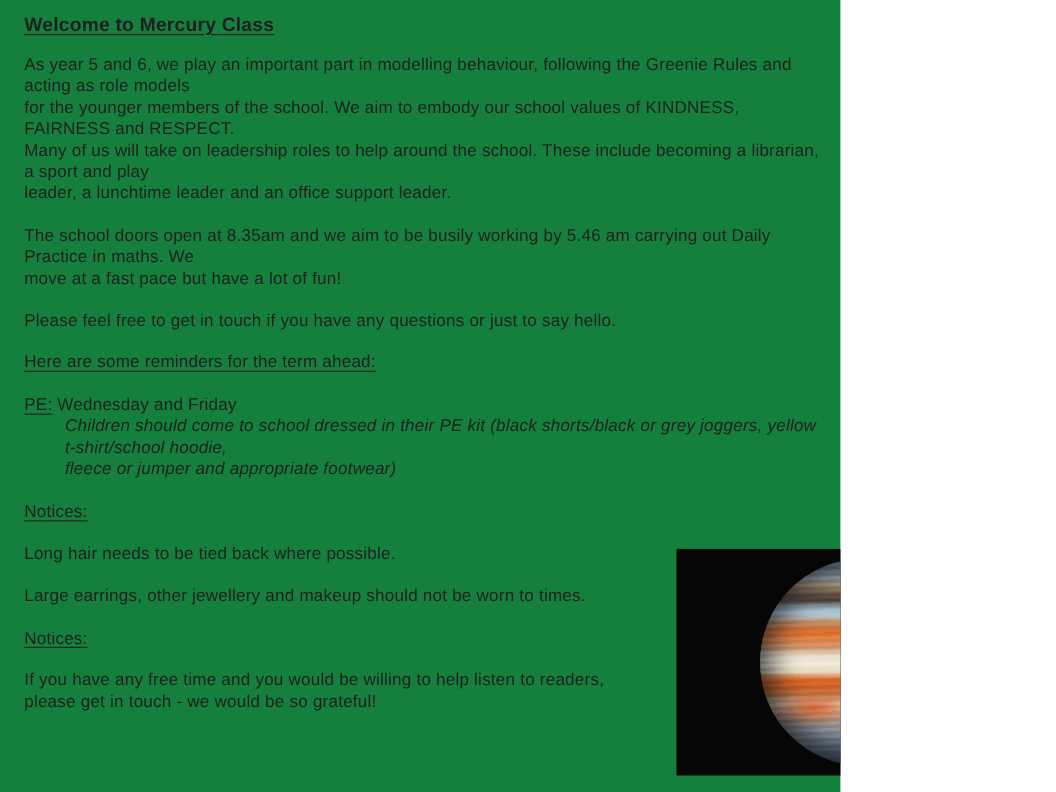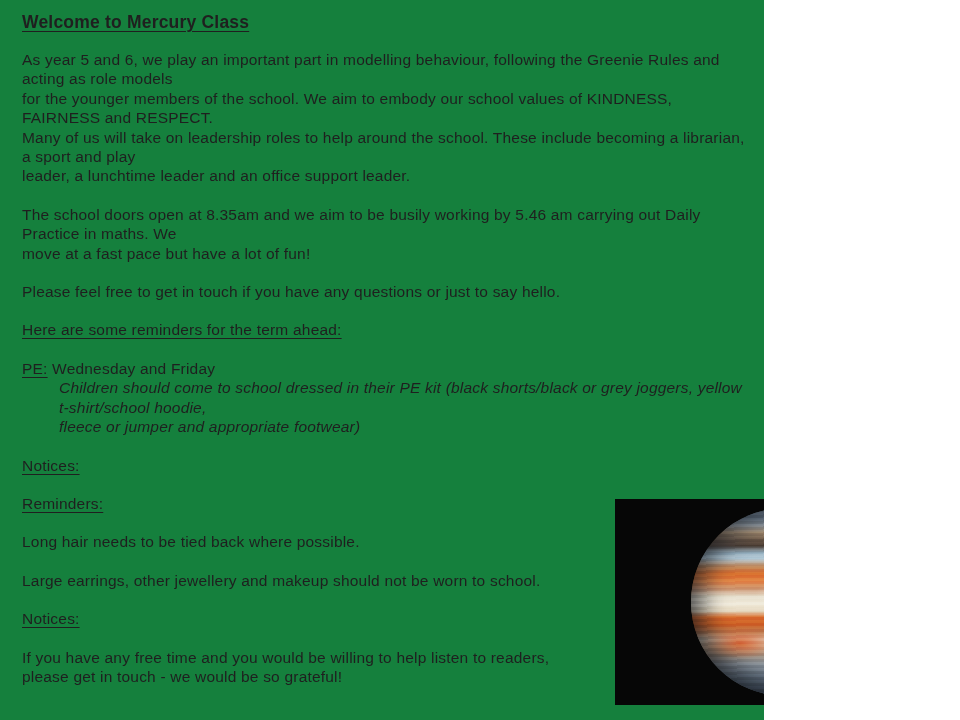--- a/index.html
+++ b/index.html
@@ -100,25 +100,24 @@
   <div class="para">
     <span class="heading">PE:</span><span> Wednesday and Friday</span>
     <span class="block italic ml">Children should come to school dressed in their PE kit (black shorts/black or grey joggers, yellow t-shirt/school hoodie,
 fleece or jumper and appropriate footwear)</span>
   </div>
 
   <div class="para heading">Notices:</div>
 
 
 
-  <div class="para heading">Reminders:</div>
 
   <div class="para narrow">Long hair needs to be tied back where possible.</div>
 
-  <div class="para narrow">Large earrings, other jewellery and makeup should not be worn to school.</div>
+  <div class="para narrow">Large earrings, other jewellery and makeup should not be worn to times.</div>
 
   <div class="para heading">Notices:</div>
 
   <div class="para ml narrow">If you have any free time and you would be willing to help listen to readers,
 please get in touch - we would be so grateful!</div>
 
   <div class="photo">
     <div class="planet"></div>
   </div>
 

